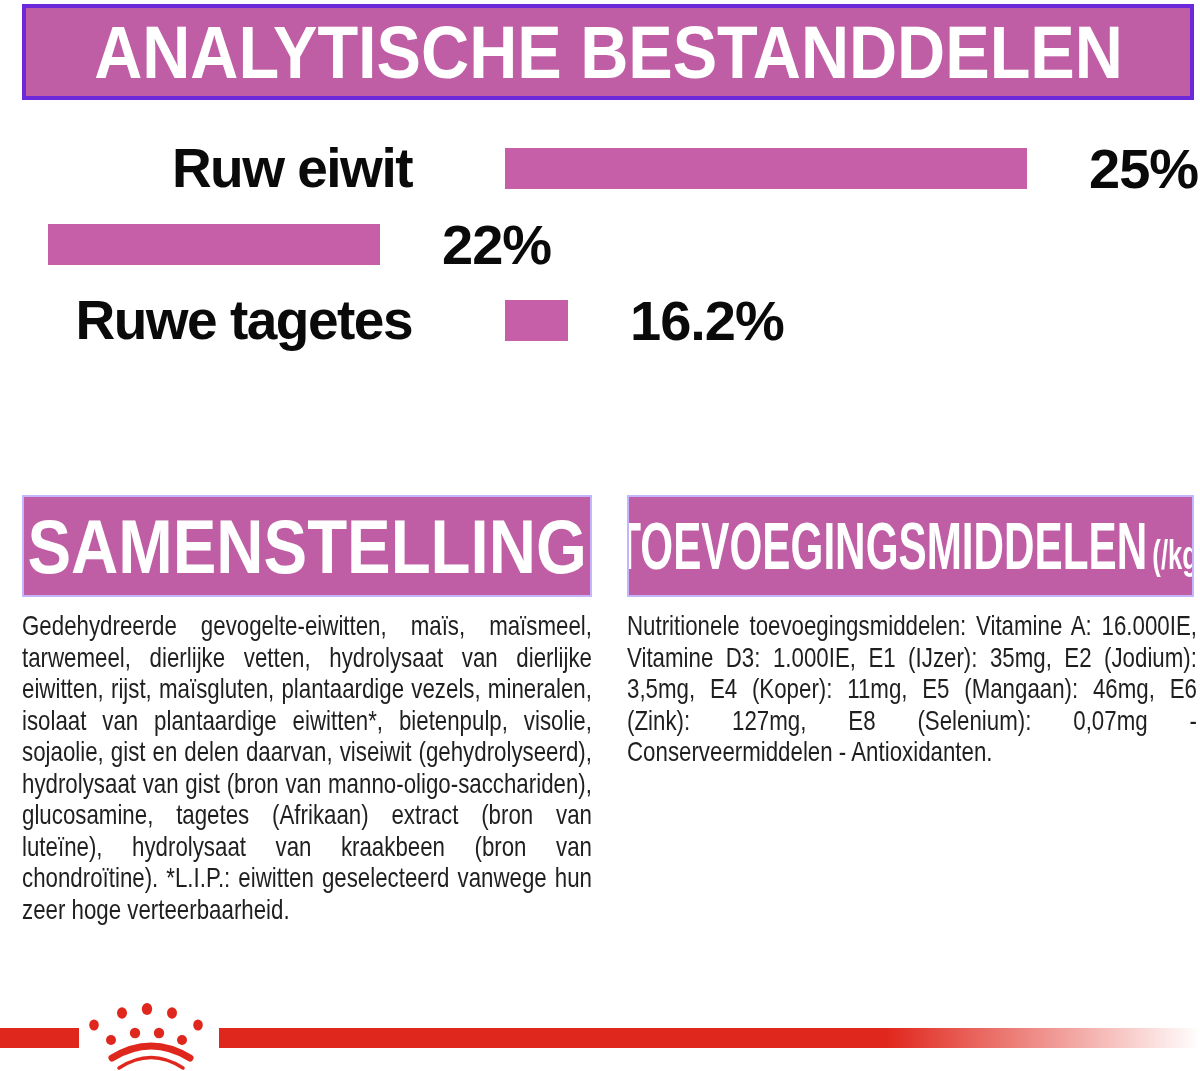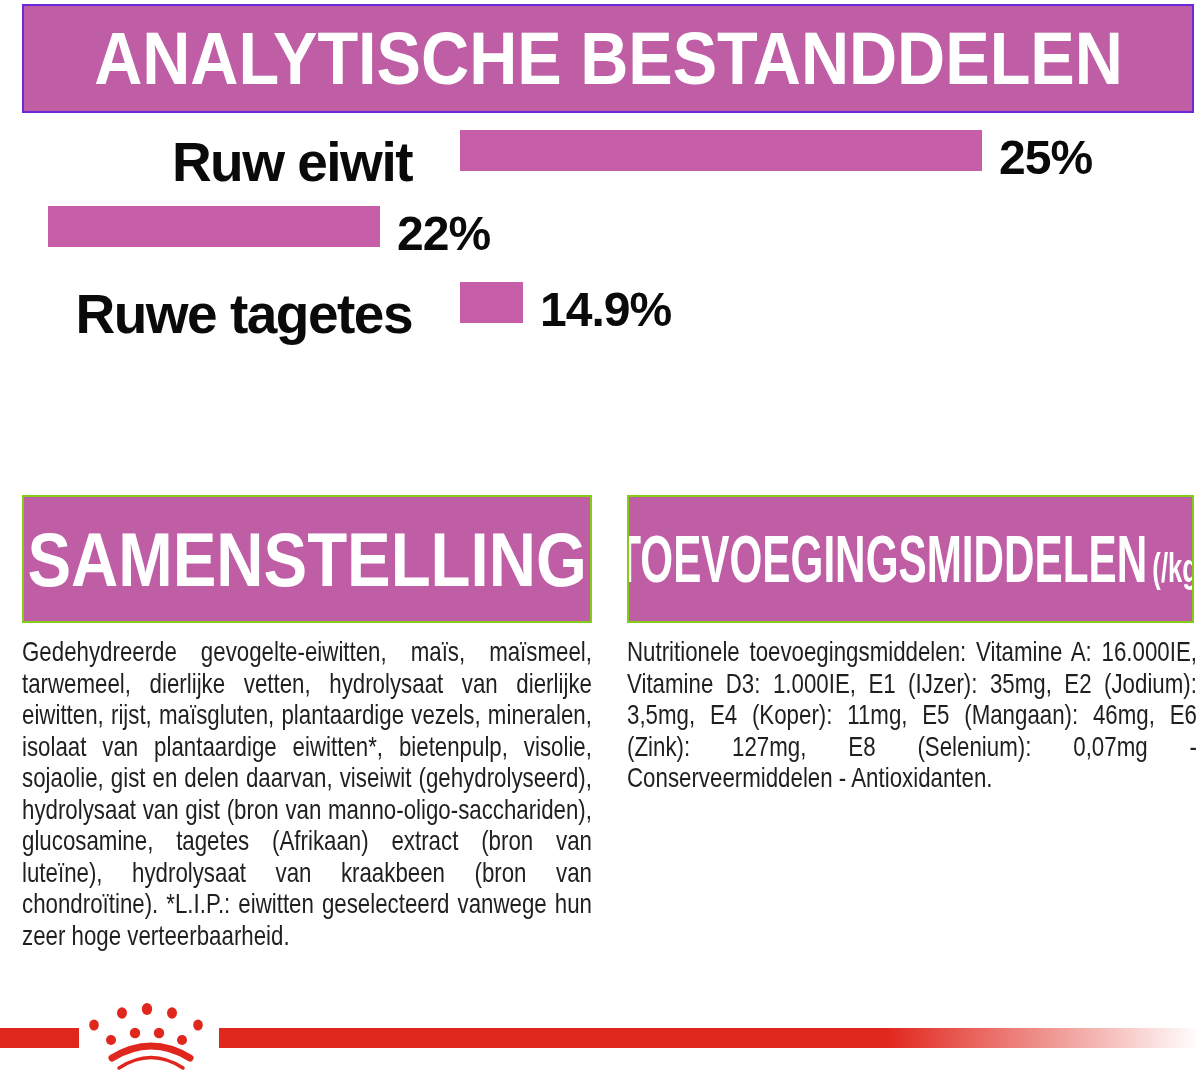--- a/index.html
+++ b/index.html
@@ -9,72 +9,72 @@
     height: 1071px;
     background: #ffffff;
     overflow: hidden;
     font-family: "Liberation Sans", sans-serif;
   }
 
   
   .banner {
     position: absolute;
     left: 22px; top: 4px;
-    width: 1172px; height: 109px;
+    width: 1172px; height: 96px;
     background: var(--pink);
-    border: 2px solid #6d28d9;
+    border: 4px solid #6d28d9;
     box-sizing: border-box;
     display: flex; align-items: center; justify-content: center;
   }
   .banner-text {
     color: #ffffff;
     font-size: 74px;
     font-weight: bold;
     letter-spacing: 0px;
     white-space: nowrap;
     transform: scaleX(0.90);
     transform-origin: 50% 50%;
   }
 
   
   .chart { position: absolute; left: 0; top: 130px; width: 1200px; }
-  .chart-row { display: flex; align-items: flex-start; height: 76px; }
+  .chart-row { display: flex; align-items: center; height: 76px; gap: 45px; }
   .chart-label {
     width: 412px;
     text-align: right;
     font-size: 55px;
     font-weight: bold;
     letter-spacing: -1.5px;
     color: var(--label);
     white-space: nowrap;
   }
   .chart-bar {
     height: 41px;
     margin-left: 48px;
     background: var(--bar_pink);
     flex: 0 0 auto;
   }
   .chart-value {
     margin-left: 17px;
-    font-size: 48px;
+    font-size: 56px;
     font-weight: bold;
     letter-spacing: -1px;
     color: var(--label);
     white-space: nowrap;
   }
 
   
   .columns { position: absolute; left: 22px; top: 495px; width: 1172px; }
   .col { position: absolute; top: 0; }
   .col-left  { left: 0;     width: 570px; }
   .col-right { left: 605px; width: 567px; }
   .col-header {
-    height: 128px;
+    height: 102px;
     background: var(--pink);
-    border: 2px solid #84cc16;
+    border: 2px solid #c4b5fd;
     box-sizing: border-box;
     display: flex; align-items: center; justify-content: center;
     overflow: hidden;
   }
   .col-header-text {
     color: #ffffff;
     font-weight: bold;
     white-space: nowrap;
   }
   .col-left .col-header-text { font-size: 76px; transform: scaleX(0.86); }
@@ -120,21 +120,21 @@
         <div class="chart-bar" style="width: 522px;"></div>
         <div class="chart-value">25%</div>
       </div>
       <div class="chart-row">
         <div class="chart-bar" style="width: 332px;"></div>
         <div class="chart-value">22%</div>
       </div>
       <div class="chart-row">
         <div class="chart-label">Ruwe tagetes</div>
         <div class="chart-bar" style="width: 63px;"></div>
-        <div class="chart-value">14.9%</div>
+        <div class="chart-value">16.2%</div>
       </div>
     </div>
 
   <div class="columns">
     <div class="col col-left">
       <div class="col-header">
         <div class="col-header-text">SAMENSTELLING</div>
       </div>
       <div class="col-body">Gedehydreerde gevogelte-eiwitten, maïs, maïsmeel, tarwemeel, dierlijke vetten, hydrolysaat van dierlijke eiwitten, rijst, maïsgluten, plantaardige vezels, mineralen, isolaat van plantaardige eiwitten*, bietenpulp, visolie, sojaolie, gist en delen daarvan, viseiwit (gehydrolyseerd), hydrolysaat van gist (bron van manno-oligo-sacchariden), glucosamine, tagetes (Afrikaan) extract (bron van luteïne), hydrolysaat van kraakbeen (bron van chondroïtine). *L.I.P.: eiwitten geselecteerd vanwege hun zeer hoge verteerbaarheid.</div>
     </div>

